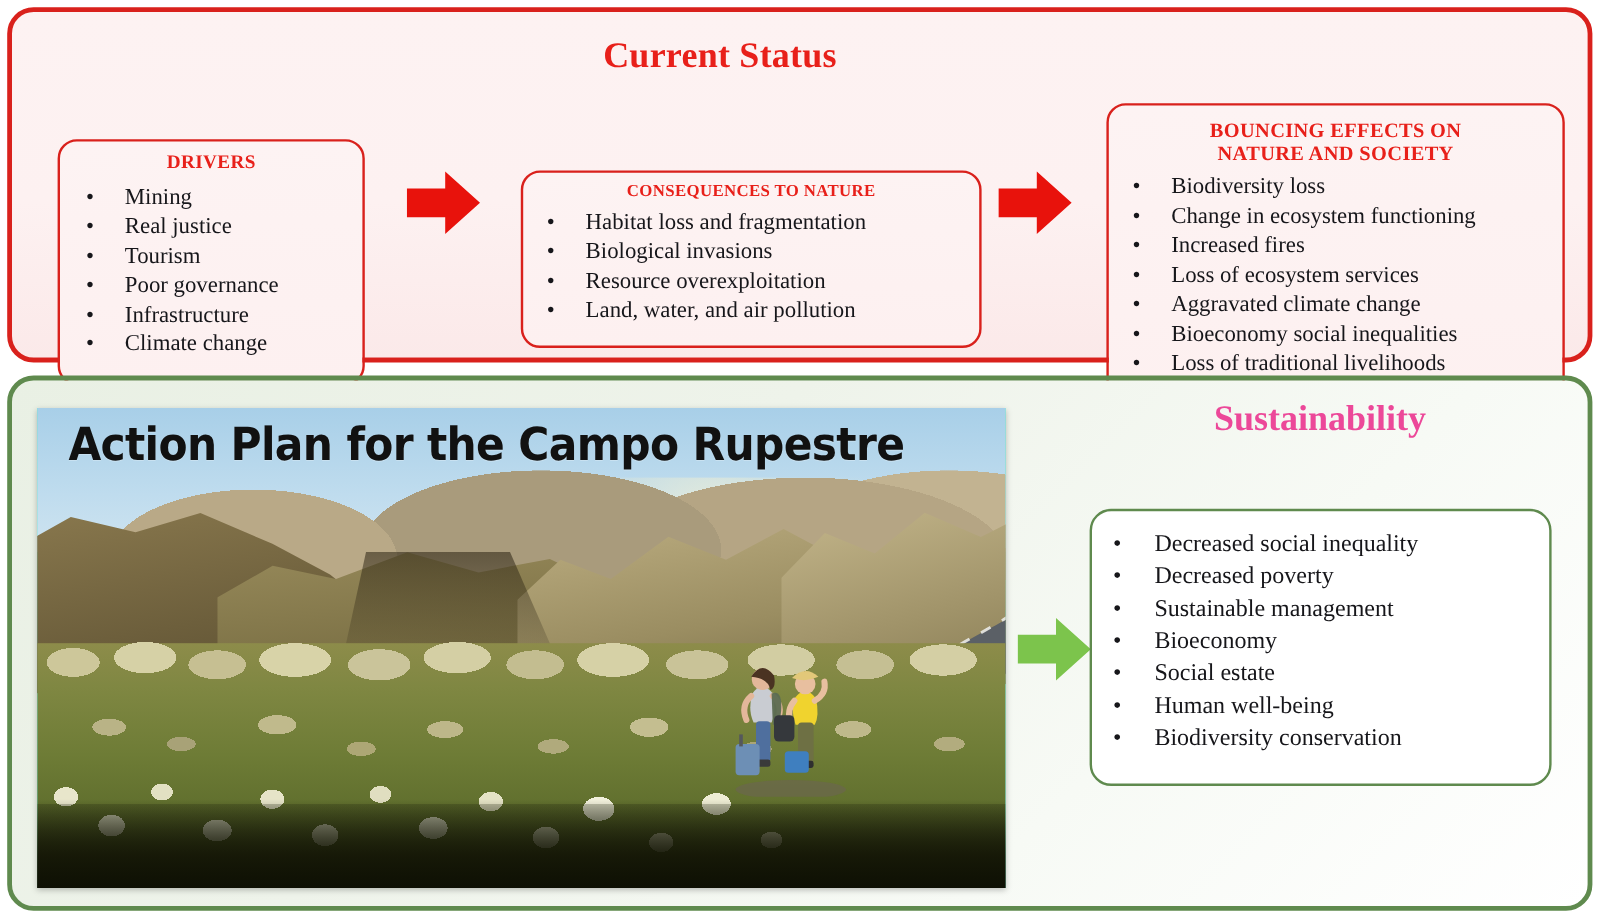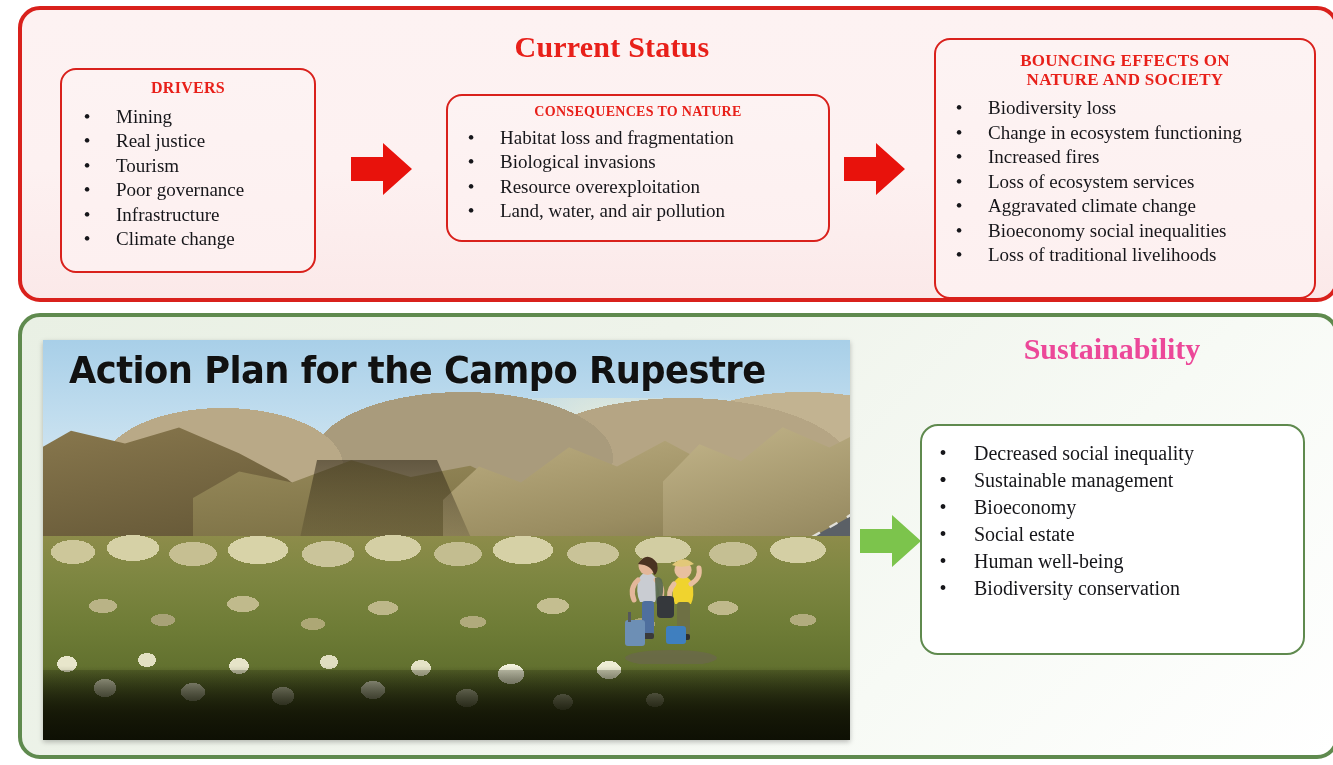--- a/index.html
+++ b/index.html
@@ -1,38 +1,39 @@
 <!DOCTYPE html>
 <html><head>
 <meta charset="utf-8">
 <style>
   html,body{margin:0;padding:0;}
   body{
     width:1333px;height:765px;background:#ffffff;
     font-family:"Liberation Serif", serif;
     overflow:hidden;position:relative;
   }
-  .stage{position:absolute;left:12px;top:0;width:1257px;height:765px;text-decoration:underline;}
+  .stage{position:absolute;left:0;top:0;width:1257px;height:765px;text-decoration:underline;}
 
   
   .panel-red{
     position:absolute;left:6px;top:6px;width:1321px;height:296px;
     box-sizing:border-box;
     border:4px solid #d9211c;border-radius:22px;
     background:linear-gradient(180deg,#fdf2f2 0%,#fdf1f1 55%,#fbe9e9 100%);
   }
   .title-red{
     position:absolute;left:0;top:20px;width:1180px;text-align:center;
     font-weight:bold;font-size:30px;color:#e8201a;letter-spacing:.2px;
   }
 
   .box-red{
     position:absolute;box-sizing:border-box;
     border:2.5px solid #d9211c;border-radius:16px;
     background:linear-gradient(180deg,#fdf3f3 0%,#fdf0f0 100%);
+    margin-top:48px;
   }
   .box-drivers{left:38px;top:58px;width:256px;height:205px;}
   .box-consequences{left:424px;top:84px;width:384px;height:148px;}
   .box-bouncing{left:912px;top:28px;width:382px;height:261px;}
 
   .box-head{
     text-align:center;font-weight:bold;color:#e8201a;
     font-size:17px;line-height:1.12;letter-spacing:.3px;
   }
   .box-drivers .box-head{font-size:16px;padding-top:9px;}
@@ -327,21 +328,21 @@
 
   <div class="arrow" style="left:848px;top:513px;">
     <svg width="62" height="56" viewBox="0 0 62 56" aria-hidden="true">
       <polygon points="0,16 32,16 32,2 61,28 32,54 32,40 0,40" fill="#7cc44c"></polygon>
     </svg>
   </div>
 
   <div class="box-green">
     <ul class="bul">
       <li><span class="dot">•</span><span class="txt">Decreased social inequality</span></li>
-      <li><span class="dot">•</span></li>
+      <li><span class="dot">•</span><span class="txt">Decreased poverty</span></li>
       <li><span class="dot">•</span><span class="txt">Sustainable management</span></li>
       <li><span class="dot">•</span><span class="txt">Bioeconomy</span></li>
       <li><span class="dot">•</span><span class="txt">Social estate</span></li>
       <li><span class="dot">•</span><span class="txt">Human well-being</span></li>
       <li><span class="dot">•</span><span class="txt">Biodiversity conservation</span></li>
     </ul>
   </div>
 
 </div>
 

